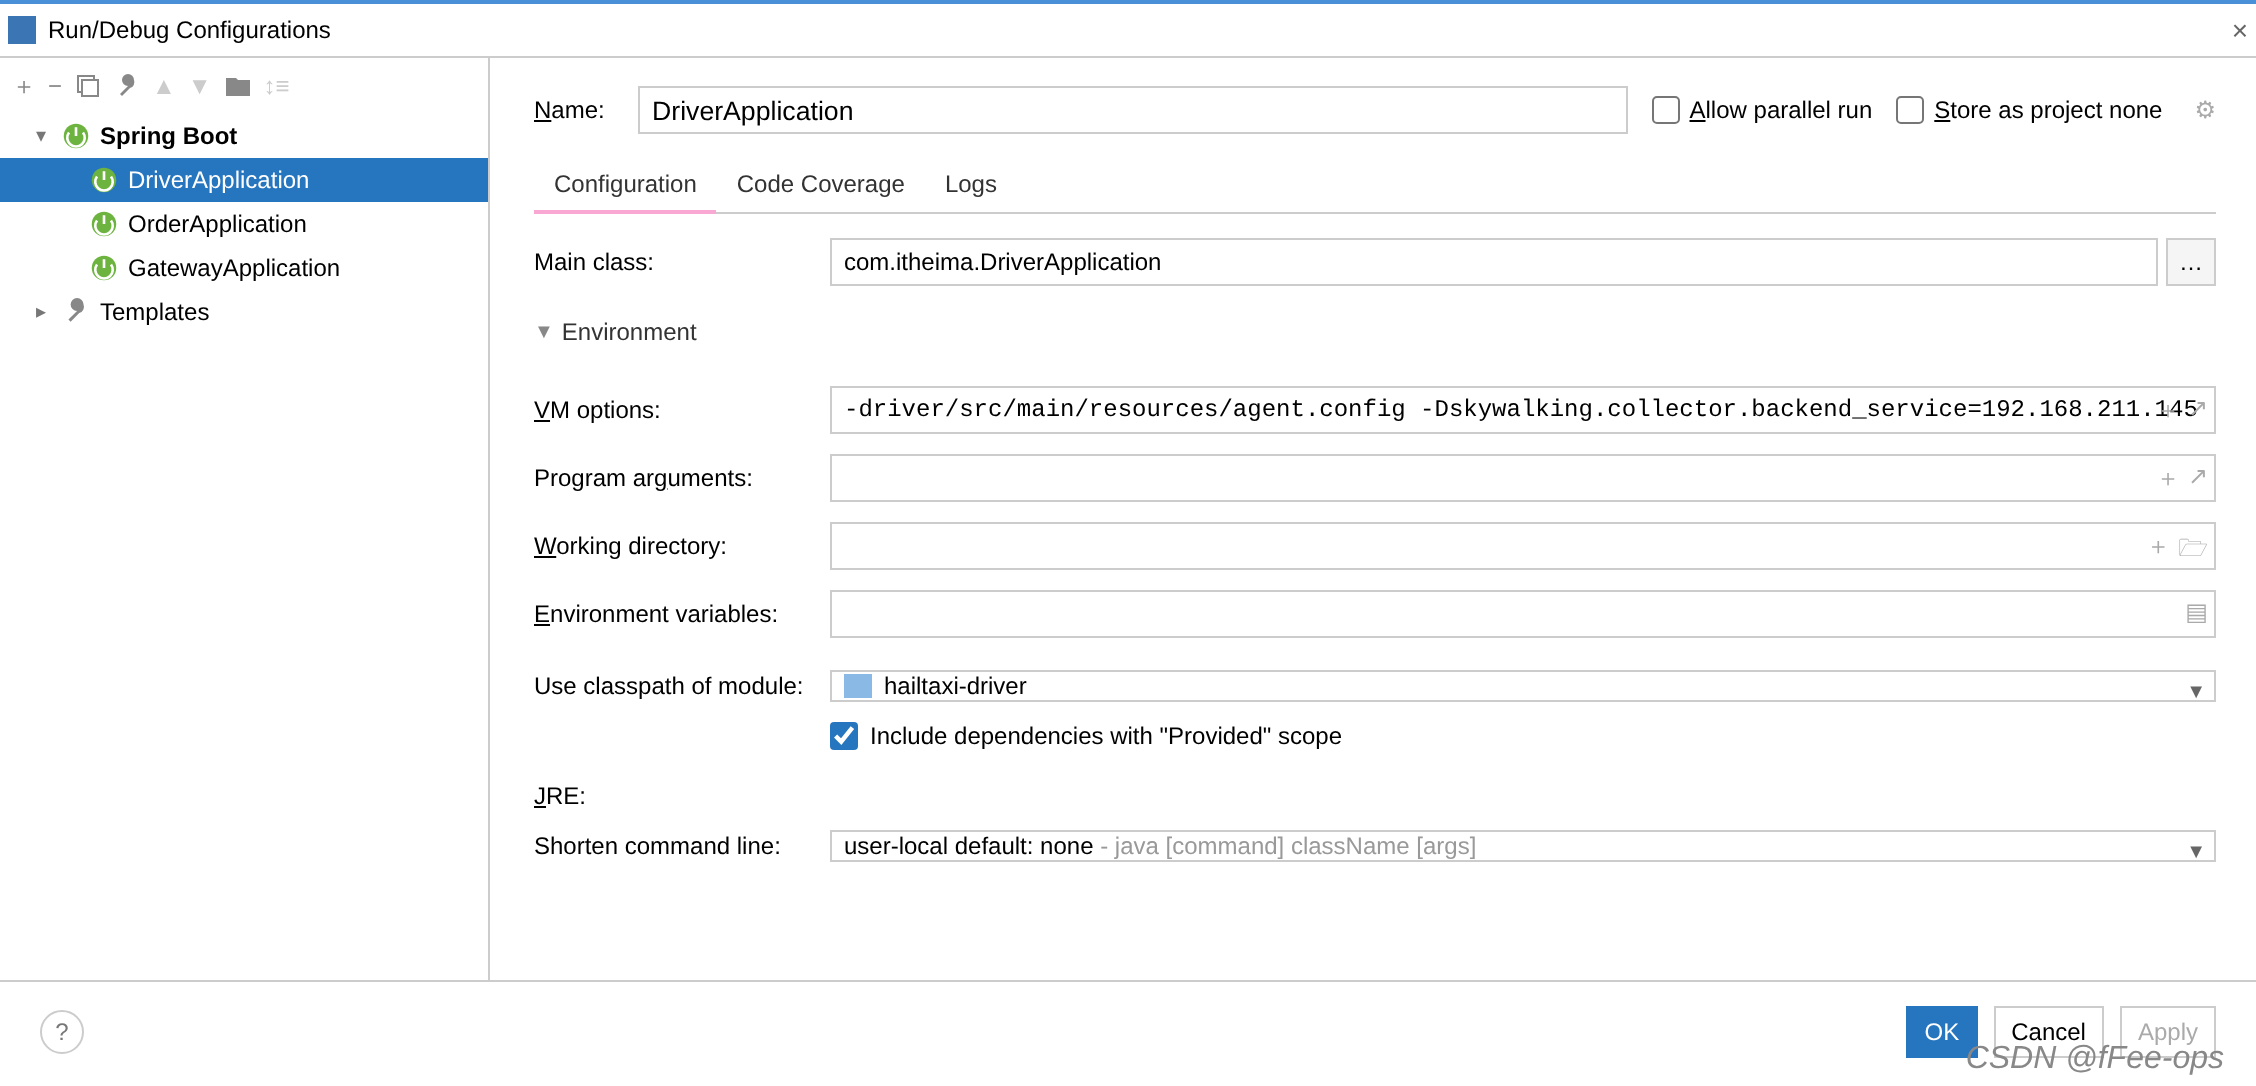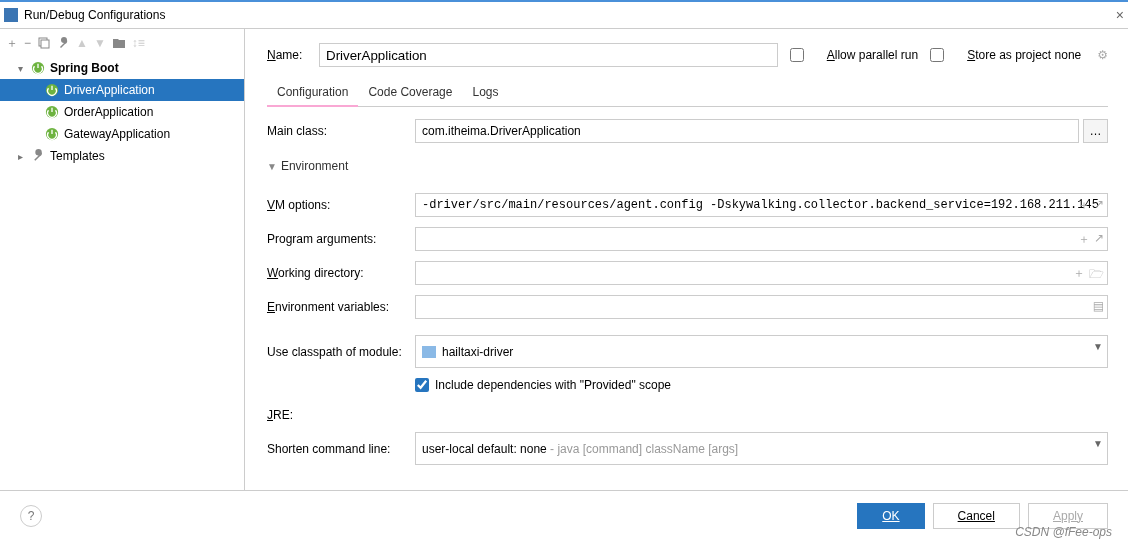--- a/index.html
+++ b/index.html
@@ -18,53 +18,53 @@
 .tree-toggle { width: 12px; color: #777; font-size: 10px; }
 .tree-icon { width: 16px; height: 16px; display: flex; align-items: center; justify-content: center; margin-right: 4px; }
 .icon-springboot svg { width: 14px; height: 14px; }
 .icon-template svg { width: 14px; height: 14px; }
 .indent1 { padding-left: 18px; }
 .indent2 { padding-left: 44px; }
 .content { flex: 1; padding: 14px 20px 10px 22px; overflow-y: auto; position: relative; }
 .name-row { display: flex; align-items: center; gap: 12px; margin-bottom: 12px; }
 .name-row label { width: 40px; }
 .name-row input.name-input { flex: 1; max-width: 510px; padding: 3px 6px; border: 1px solid #ccc; height: 24px; }
-.checkbox-group { display: flex; align-items: center; gap: 23px; }
+.checkbox-group { display: flex; align-items: center; gap: 5px; }
 .checkbox-group input { width: 14px; height: 14px; }
 .gear-icon { color: #aaa; margin-left: 4px; }
 .tabs { display: flex; border-bottom: 1px solid #ccc; margin-bottom: 12px; gap: 0; }
 .tab { padding: 6px 10px; cursor: pointer; color: #333; }
 .tab.active { border-bottom: 2px solid #f9a8d4; margin-bottom: -1px; }
 .form-section { display: flex; flex-direction: column; gap: 10px; }
 .form-row { display: flex; align-items: center; gap: 8px; }
 .form-row .lbl { width: 140px; }
 .form-row .field { flex: 1; display: flex; align-items: center; gap: 4px; }
 .field input[type="text"] { width: 100%; padding: 3px 6px; border: 1px solid #ccc; height: 24px; font-size: 12px; }
 .field .highlighted { border: 2px solid #d9534f; font-family: "Courier New", monospace; padding-right: 34px; }
 .field-wrap { position: relative; width: 100%; }
 .field-icons { position: absolute; right: 4px; top: 4px; display: flex; gap: 4px; color: #aaa; font-size: 12px; }
 .browse-btn { width: 26px; height: 24px; border: 1px solid #ccc; background: #f5f5f5; display: flex; align-items: center; justify-content: center; cursor: pointer; }
 .env-header { display: flex; align-items: center; gap: 4px; font-size: 12px; color: #333; margin: 6px 0 10px 0; cursor: pointer; }
 .env-header .arrow { color: #888; font-size: 10px; }
 .checkbox-row { display: flex; align-items: center; gap: 6px; margin-left: 148px; }
 .checkbox-row input { width: 14px; height: 14px; accent-color: #2675bf; }
 .dropdown { position: relative; width: 100%; }
-.dropdown-inner { width: 100%; border: 1px solid #ccc; height: 33px; display: flex; align-items: center; padding: 0 10px 0 6px; font-size: 12px; background: #fff; cursor: pointer; }
+.dropdown-inner { width: 100%; border: 1px solid #ccc; height: 16px; display: flex; align-items: center; padding: 0 10px 0 6px; font-size: 12px; background: #fff; cursor: pointer; }
 .dropdown-arrow { position: absolute; right: 5px; top: 6px; color: #666; font-size: 10px; }
 .mod-icon { width: 14px; height: 12px; background: #8ab9e6; margin-right: 6px; display: inline-block; }
 .folder-icon-inline { color: #aaa; margin-right: 4px; }
 .greyed { color: #999; }
 .footer { display: flex; align-items: center; justify-content: space-between; padding: 10px 20px; border-top: 1px solid #ccc; height: 50px; }
 .footer-left { display: flex; align-items: center; }
 .help-btn { width: 22px; height: 22px; border: 1px solid #ccc; border-radius: 50%; display: flex; align-items: center; justify-content: center; color: #777; cursor: pointer; }
 .footer-right { display: flex; gap: 8px; align-items: center; }
-.btn { padding: 5px 24px; border: 1px solid #ccc; background: #fff; cursor: pointer; font-size: 12px; text-decoration: underline; }
+.btn { padding: 5px 8px; border: 1px solid #ccc; background: #fff; cursor: pointer; font-size: 12px; }
 .btn.primary { background: #2675bf; color: #fff; border-color: #2675bf; }
 .btn.disabled { color: #aaa; }
-.watermark { position: absolute; right: 16px; bottom: 4px; color: #888; font-size: 12px; font-style: italic; }
+.watermark { position: absolute; right: 16px; bottom: 4px; color: #888; font-size: 16px; font-style: italic; }
 .underline-first::first-letter { text-decoration: underline; }
 </style>
 </head>
 <body>
 
 <div class="titlebar">
   <div class="app-icon"></div>
   <div class="title">Run/Debug Configurations</div>
   <div class="close">×</div>
 </div>

